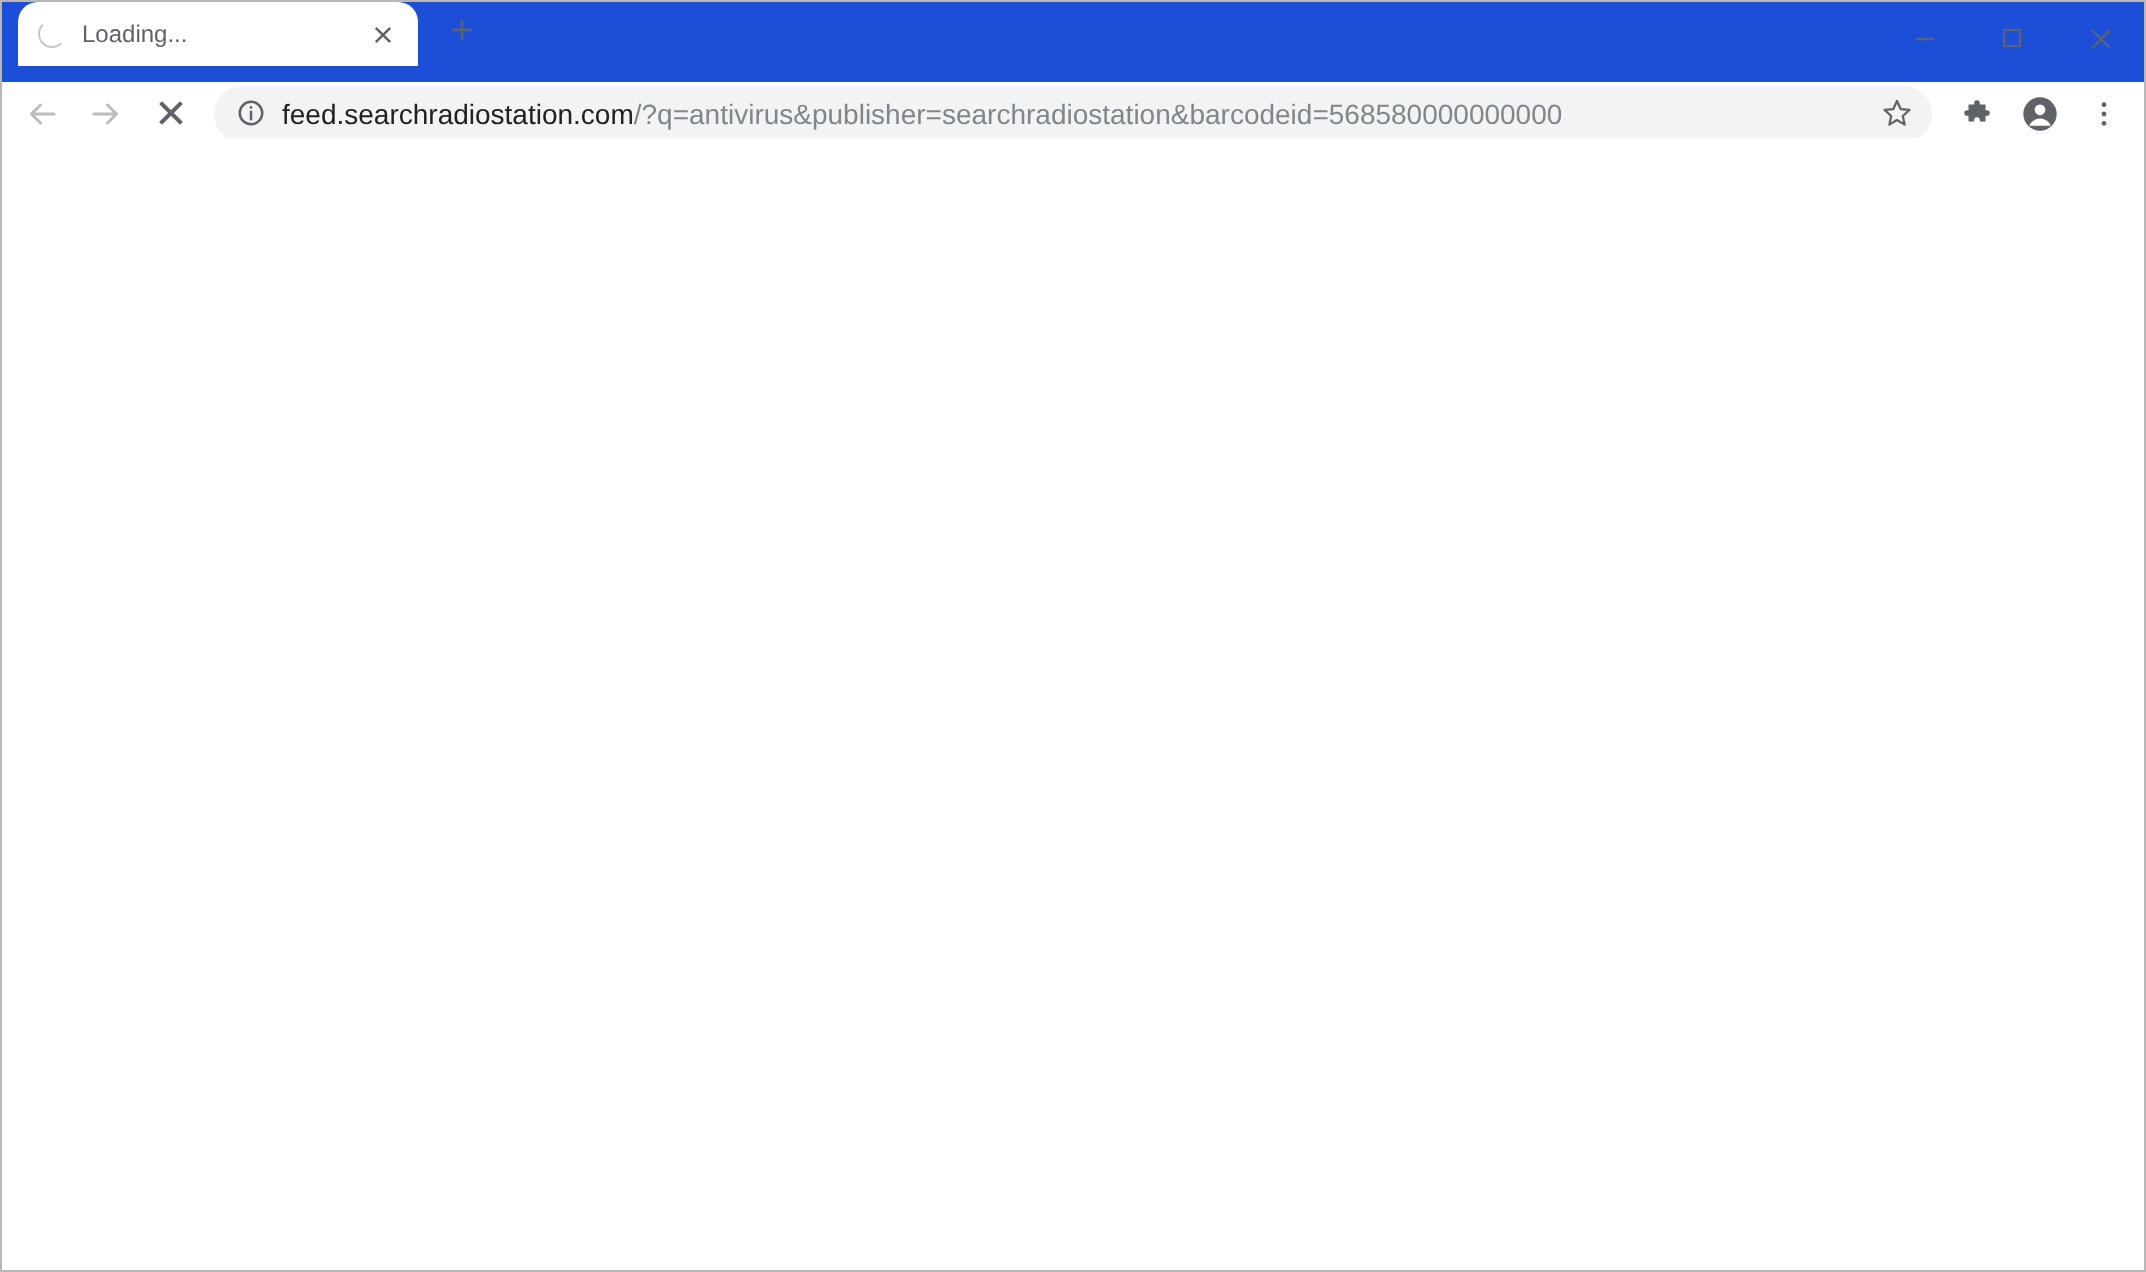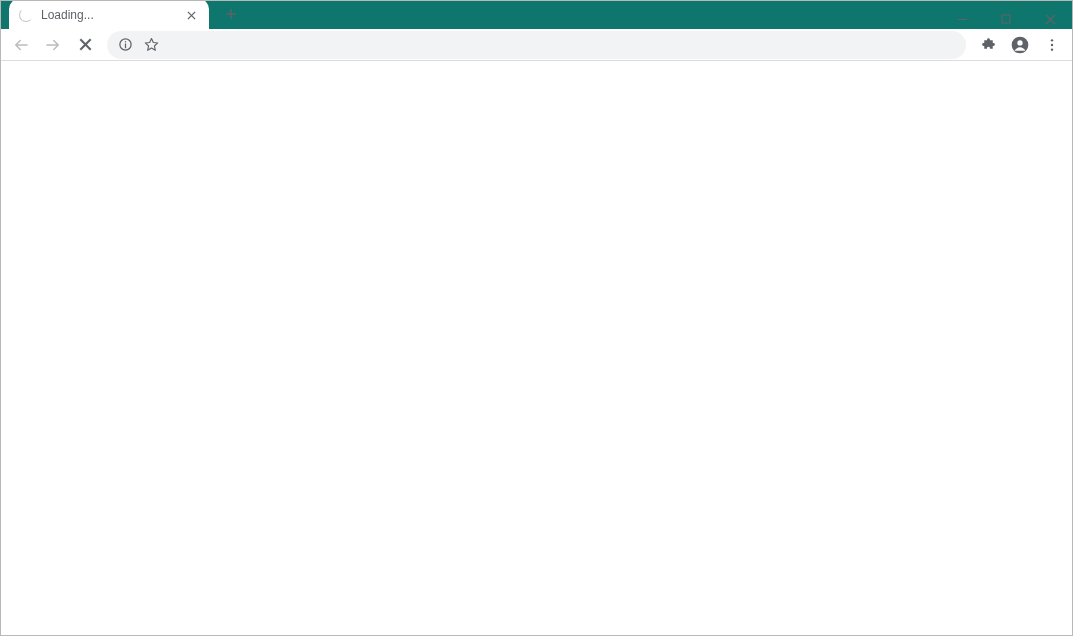--- a/index.html
+++ b/index.html
@@ -12,24 +12,24 @@
     width: 1073px;
     height: 636px;
     background: #fff;
     border: 1px solid #b8b8b8;
     overflow: hidden;
     position: relative;
   }
 
   
   .tabstrip {
-    height: 28px;
-    background: #0f766e;
-    display: flex;
-    align-items: center;
+    height: 40px;
+    background: #1d4ed8;
+    display: flex;
+    align-items: flex-start;
     padding-left: 8px;
     position: relative;
   }
   .tab {
     height: 32px;
     min-width: 200px;
     background: #fff;
     border-top-left-radius: 10px;
     border-top-right-radius: 10px;
     display: flex;
@@ -243,20 +243,23 @@
   </div>
 
   <div class="omnibox">
     <span class="info">
       <svg width="15" height="15" viewBox="0 0 24 24">
         <circle cx="12" cy="12" r="9" fill="none" stroke="currentColor" stroke-width="2"></circle>
         <line x1="12" y1="11" x2="12" y2="17" stroke="currentColor" stroke-width="2" stroke-linecap="round"></line>
         <circle cx="12" cy="7.5" r="1.1" fill="currentColor"></circle>
       </svg>
     </span>
+    <span class="url">
+      <span>feed.searchradiostation.com</span><span class="path">/?q=antivirus&amp;publisher=searchradiostation&amp;barcodeid=568580000000000</span>
+    </span>
     <span class="star">
       <svg width="17" height="17" viewBox="0 0 24 24">
         <path d="M12 3.5l2.6 5.7 6.2.6-4.7 4.3 1.3 6.1L12 17l-5.4 3.2 1.3-6.1L3.2 9.8l6.2-.6L12 3.5z" fill="none" stroke="currentColor" stroke-width="1.6" stroke-linejoin="round"></path>
       </svg>
     </span>
   </div>
 
   <div class="tool-icon">
     <svg width="17" height="17" viewBox="0 0 24 24">
       <path d="M12 3a2 2 0 0 1 2 2v1h4v4h1a2 2 0 1 1 0 4h-1v4h-4v-1a2 2 0 1 0-4 0v1H6v-4H5a2 2 0 1 1 0-4h1V6h4V5a2 2 0 0 1 2-2z" fill="currentColor"></path>

